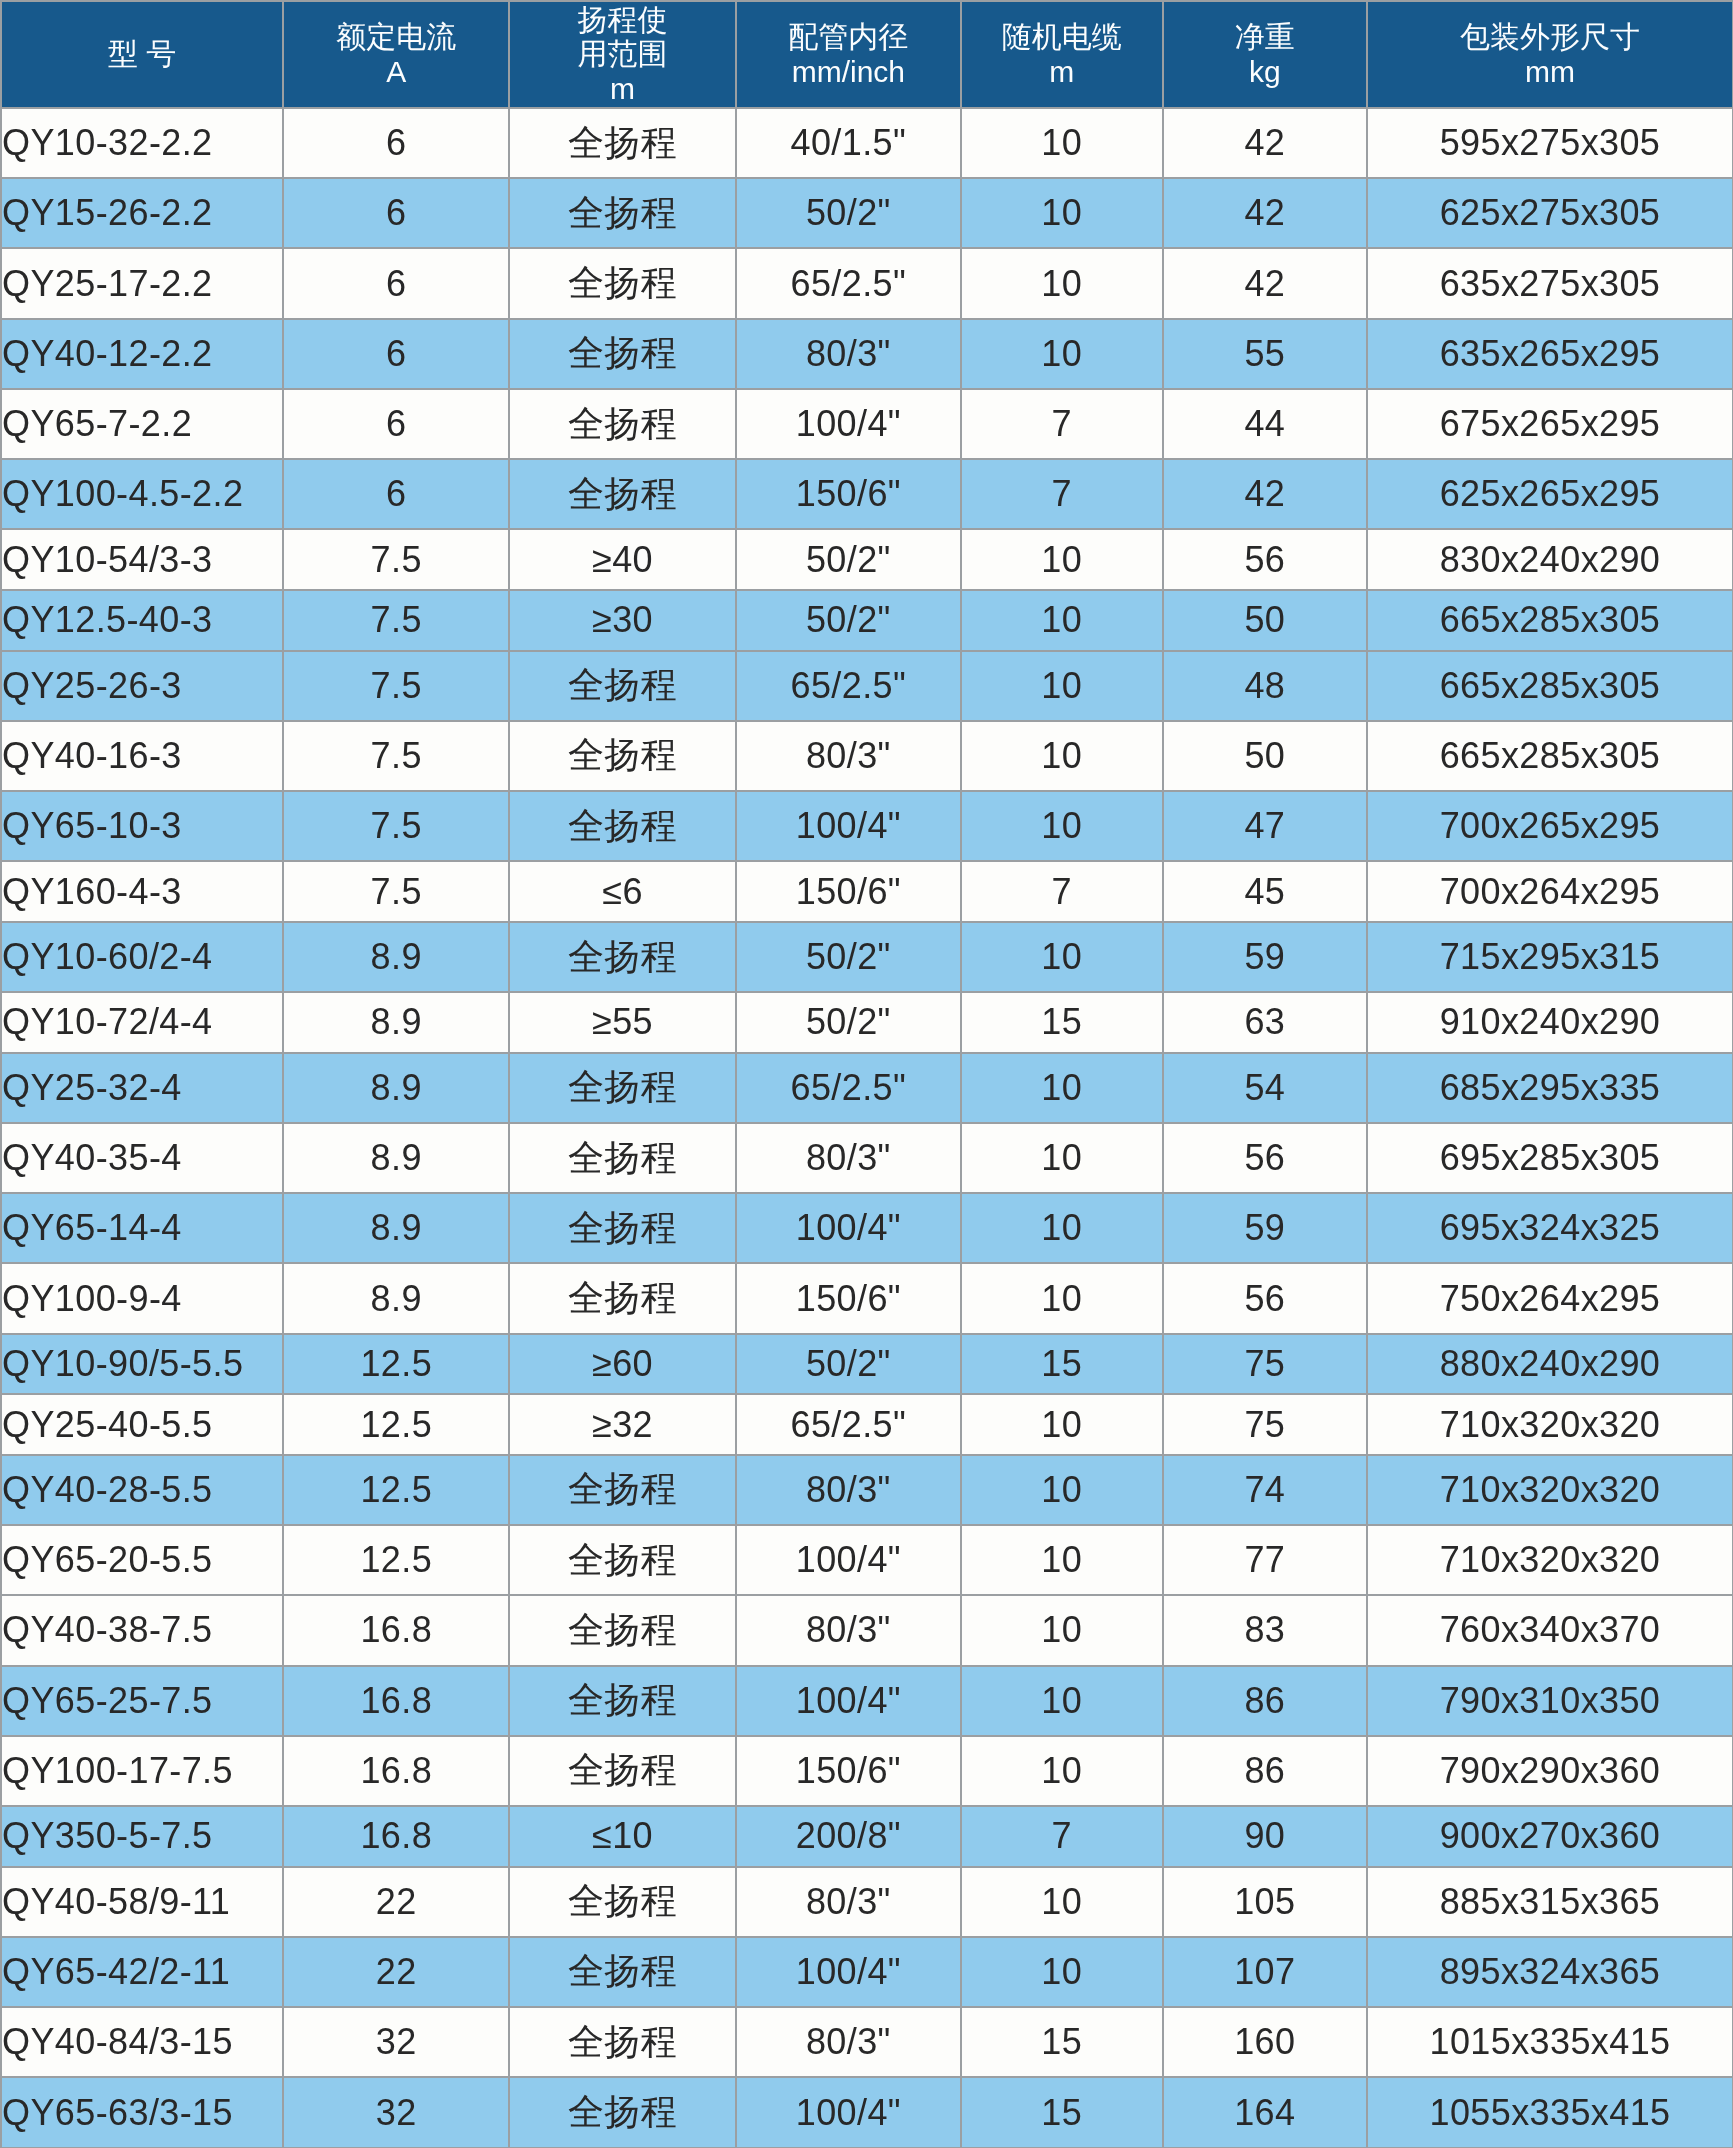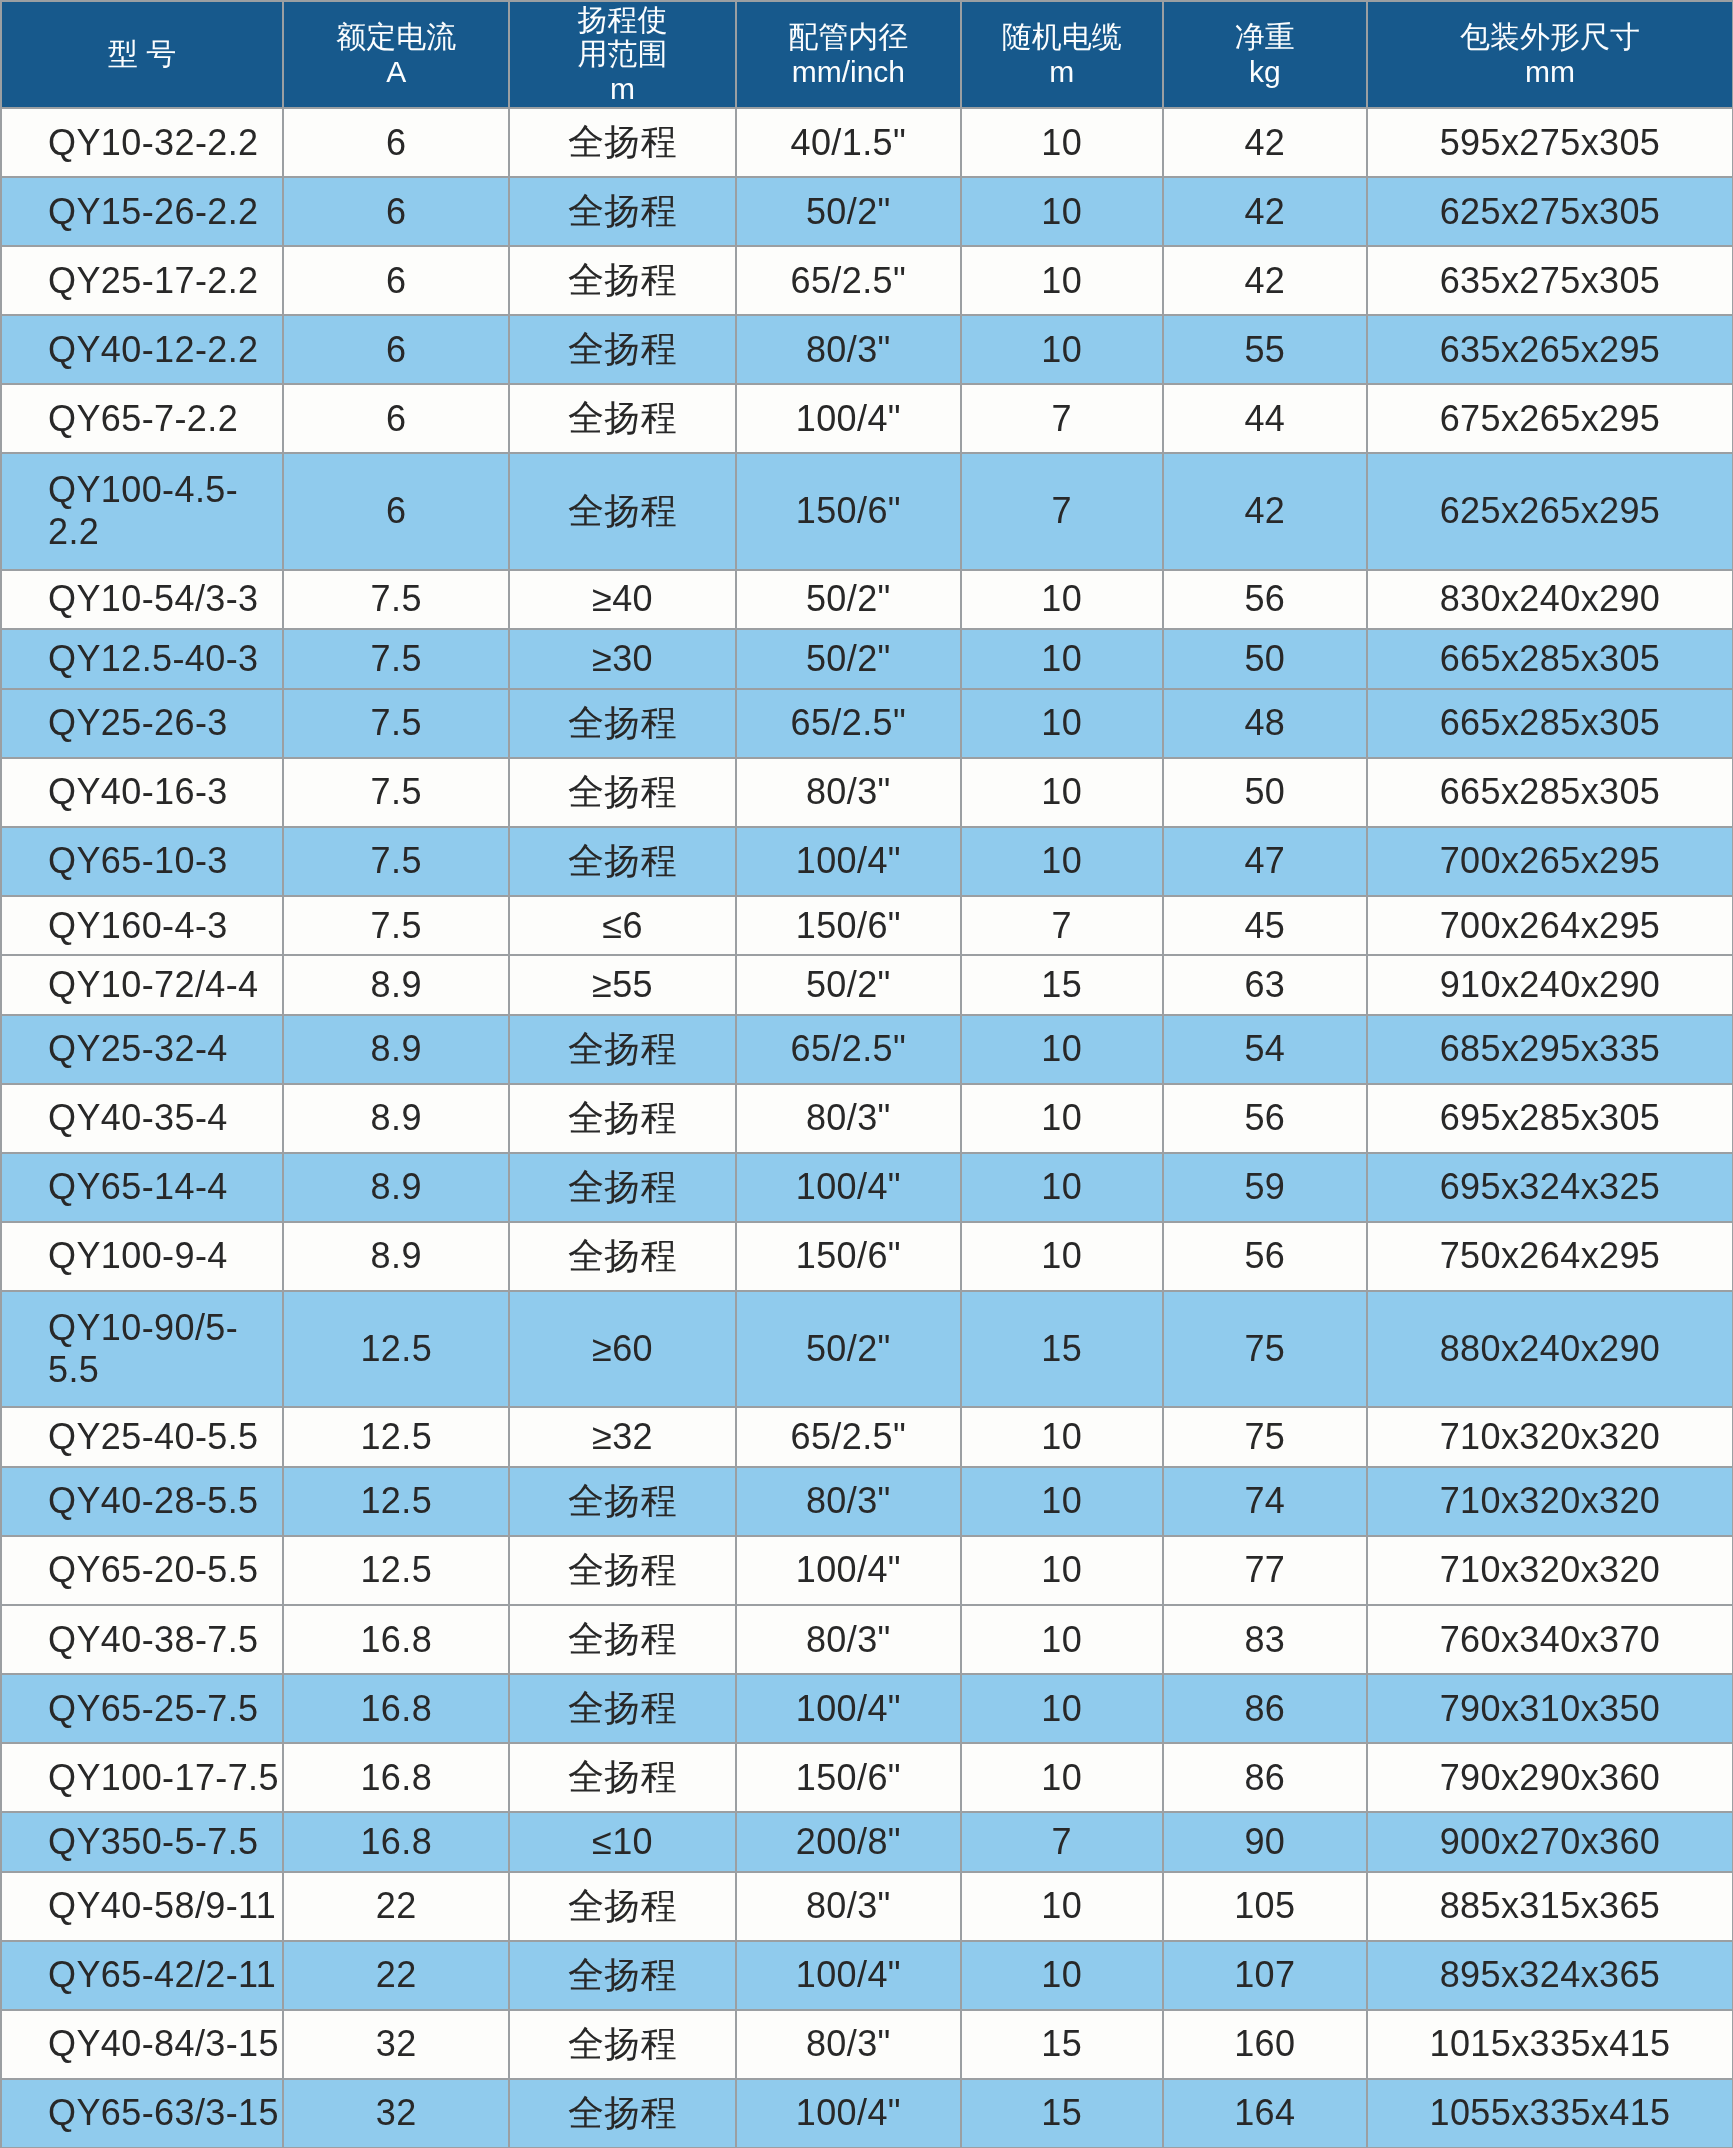--- a/index.html
+++ b/index.html
@@ -30,21 +30,20 @@
   .spec td {
     background: #FDFDFB;
     color: #282828;
     font-size: 36px;
     text-align: center;
     letter-spacing: 0.4px;
   }
   .spec tr.alt td { background: #90CBED; }
   .spec td.model {
     text-align: left;
-    padding-left: 46px;
   }
 </style>
 </head>
 <body>
 
 <table class="spec">
   <colgroup>
     <col style="width:16.30%">
     <col style="width:13.04%">
     <col style="width:13.09%">
@@ -173,20 +172,29 @@
       </tr>
       <tr>
         <td class="model">QY160-4-3</td>
         <td>7.5</td>
         <td>≤6</td>
         <td>150/6"</td>
         <td>7</td>
         <td>45</td>
         <td>700x264x295</td>
       </tr>
+      <tr class="alt">
+        <td class="model">QY10-60/2-4</td>
+        <td>8.9</td>
+        <td>全扬程</td>
+        <td>50/2"</td>
+        <td>10</td>
+        <td>59</td>
+        <td>715x295x315</td>
+      </tr>
       <tr>
         <td class="model">QY10-72/4-4</td>
         <td>8.9</td>
         <td>≥55</td>
         <td>50/2"</td>
         <td>15</td>
         <td>63</td>
         <td>910x240x290</td>
       </tr>
       <tr class="alt">

